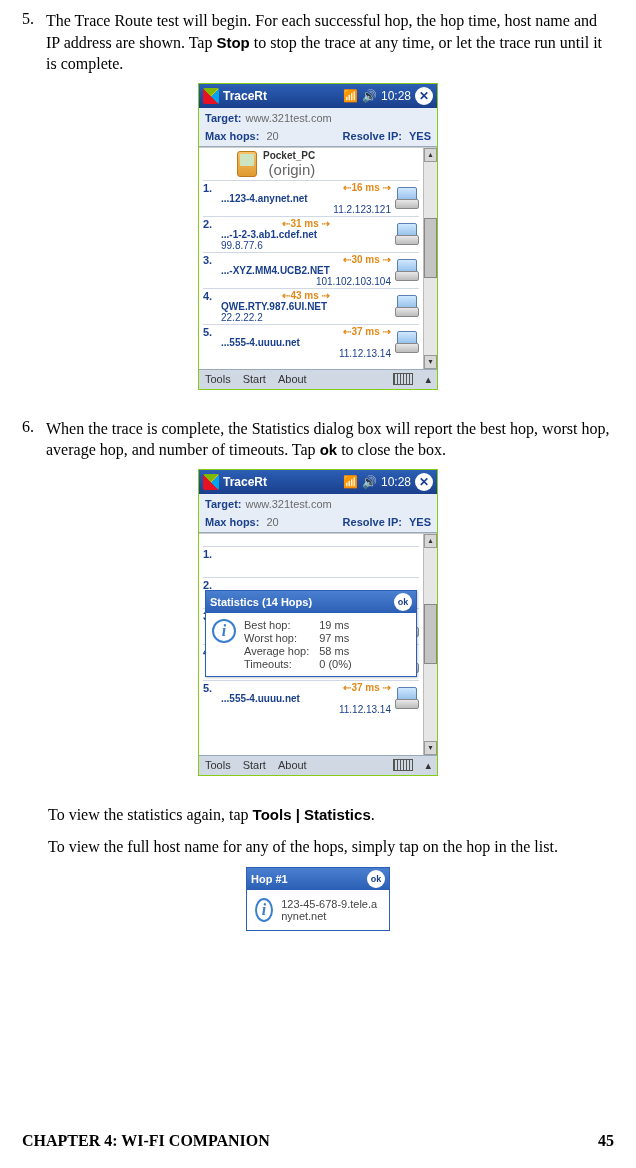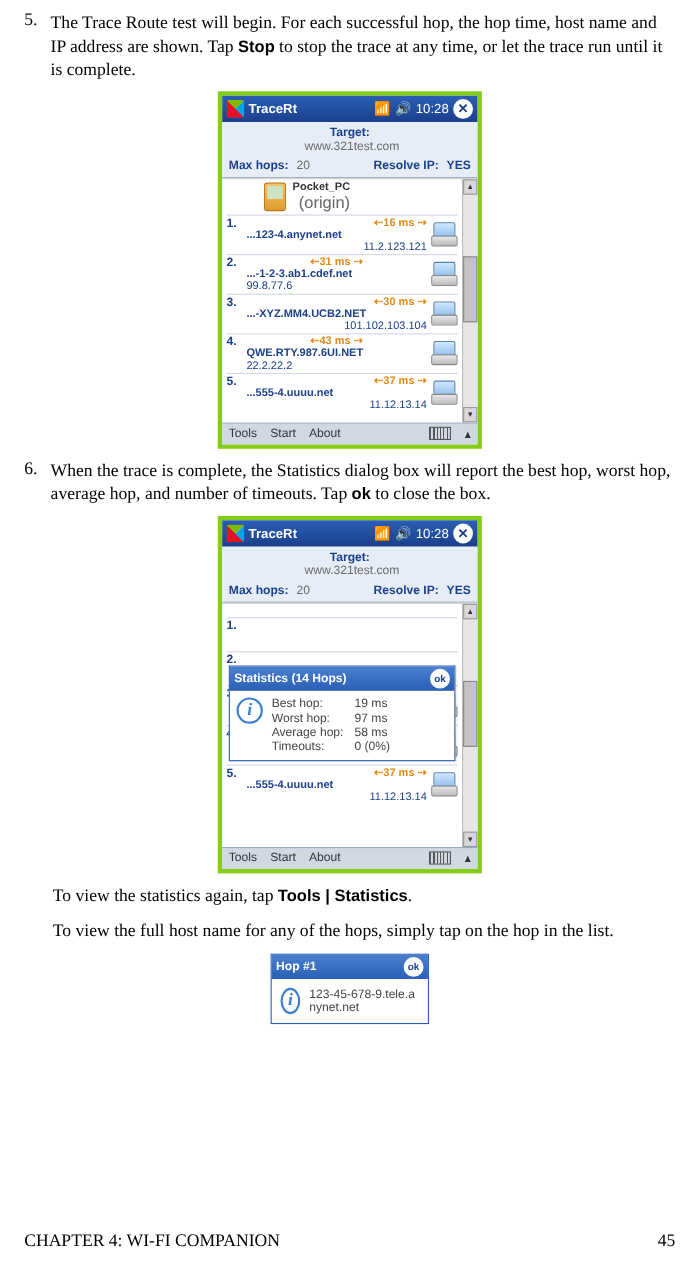--- a/index.html
+++ b/index.html
@@ -15,22 +15,22 @@
   }
   .step { display: flex; margin-bottom: 8px; }
   .step-num { min-width: 24px; }
   .step-body { flex: 1; line-height: 1.35; }
   .bold { font-family: Arial, sans-serif; font-weight: bold; font-size: 15px; }
   .menu-path { font-family: Arial, sans-serif; font-weight: bold; font-size: 15px; }
 
   
   .ppc {
     width: 240px;
-    margin: 8px auto 10px auto;
-    border: 4px solid #84cc16;
+    margin: 8px auto 28px auto;
+    border: 1px solid #84cc16;
     font-family: Tahoma, Arial, sans-serif;
     font-size: 11px;
   }
   .titlebar {
     height: 24px;
     background: linear-gradient(#2b5fb5, #1a3f8c);
     color: #fff;
     display: flex;
     align-items: center;
     padding: 0 4px;
@@ -58,21 +58,20 @@
     width: 18px; height: 18px; border-radius: 50%;
     background: #fff; color: #1a3f8c;
     display: flex; align-items: center; justify-content: center;
     font-weight: bold; font-size: 9px;
   }
   .ppc-row1 {
     background: #e6edf7;
     padding: 4px 6px;
     display: flex; align-items: center;
     font-size: 11px;
-    flex-direction: column;
   }
   .lbl-blue { color: #1a3f8c; font-weight: bold; }
   .val-gray { color: #6a6a6a; margin-left: 4px; }
   .ppc-row2 {
     background: #e6edf7;
     padding: 2px 6px 4px 6px;
     display: flex; align-items: center; justify-content: space-between;
     font-size: 11px;
     border-bottom: 1px solid #9ab;
   }
@@ -218,23 +217,24 @@
   }
   .hd-body {
     display: flex; gap: 8px; padding: 8px; align-items: center;
     color: #444;
   }
 
   .para { margin: 10px 0 10px 26px; line-height: 1.35; }
 
   .footer {
     position: absolute;
-    bottom: 30px; left: 22px; right: 22px;
+    bottom: 18px; left: 22px; right: 22px;
     display: flex; justify-content: space-between;
     font-size: 16px;
+    font-weight: bold;
   }
 </style>
 </head>
 <body>
 
 <div class="step">
   <div class="step-num">5.</div>
   <div class="step-body">
     <span>The Trace Route test will begin. For each successful hop, the hop time, host name and IP address are shown. Tap </span><span class="bold">Stop</span><span> to stop the trace at any time, or let the trace run until it is complete.</span>
   </div>

